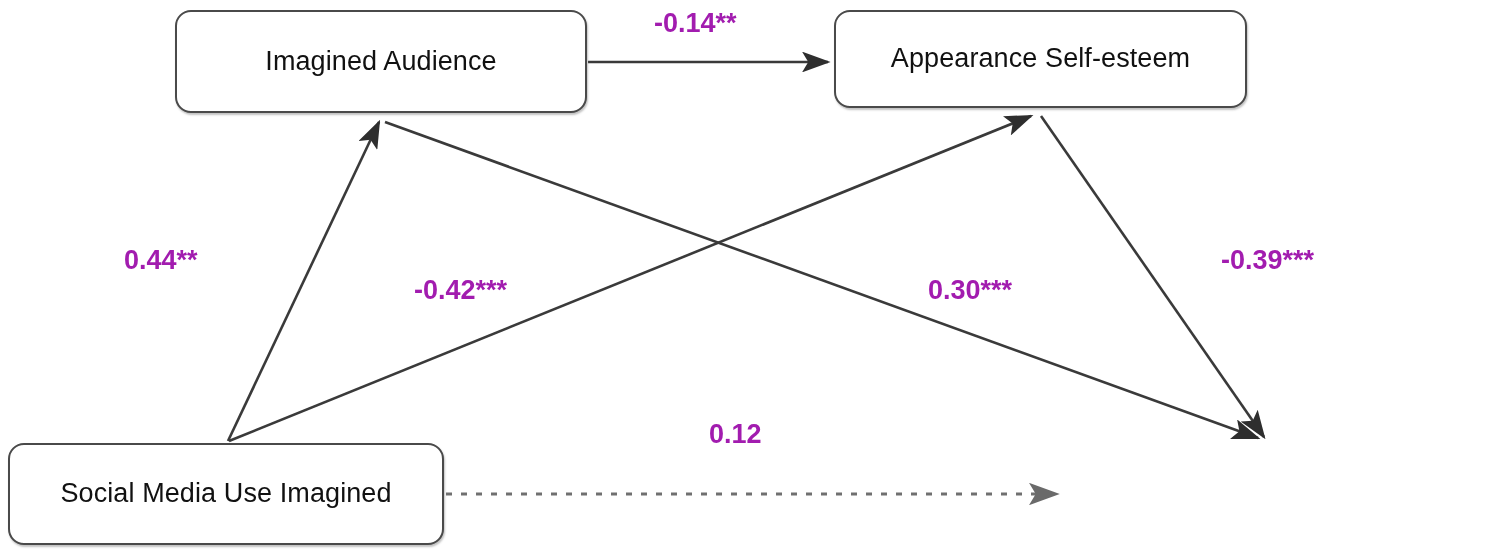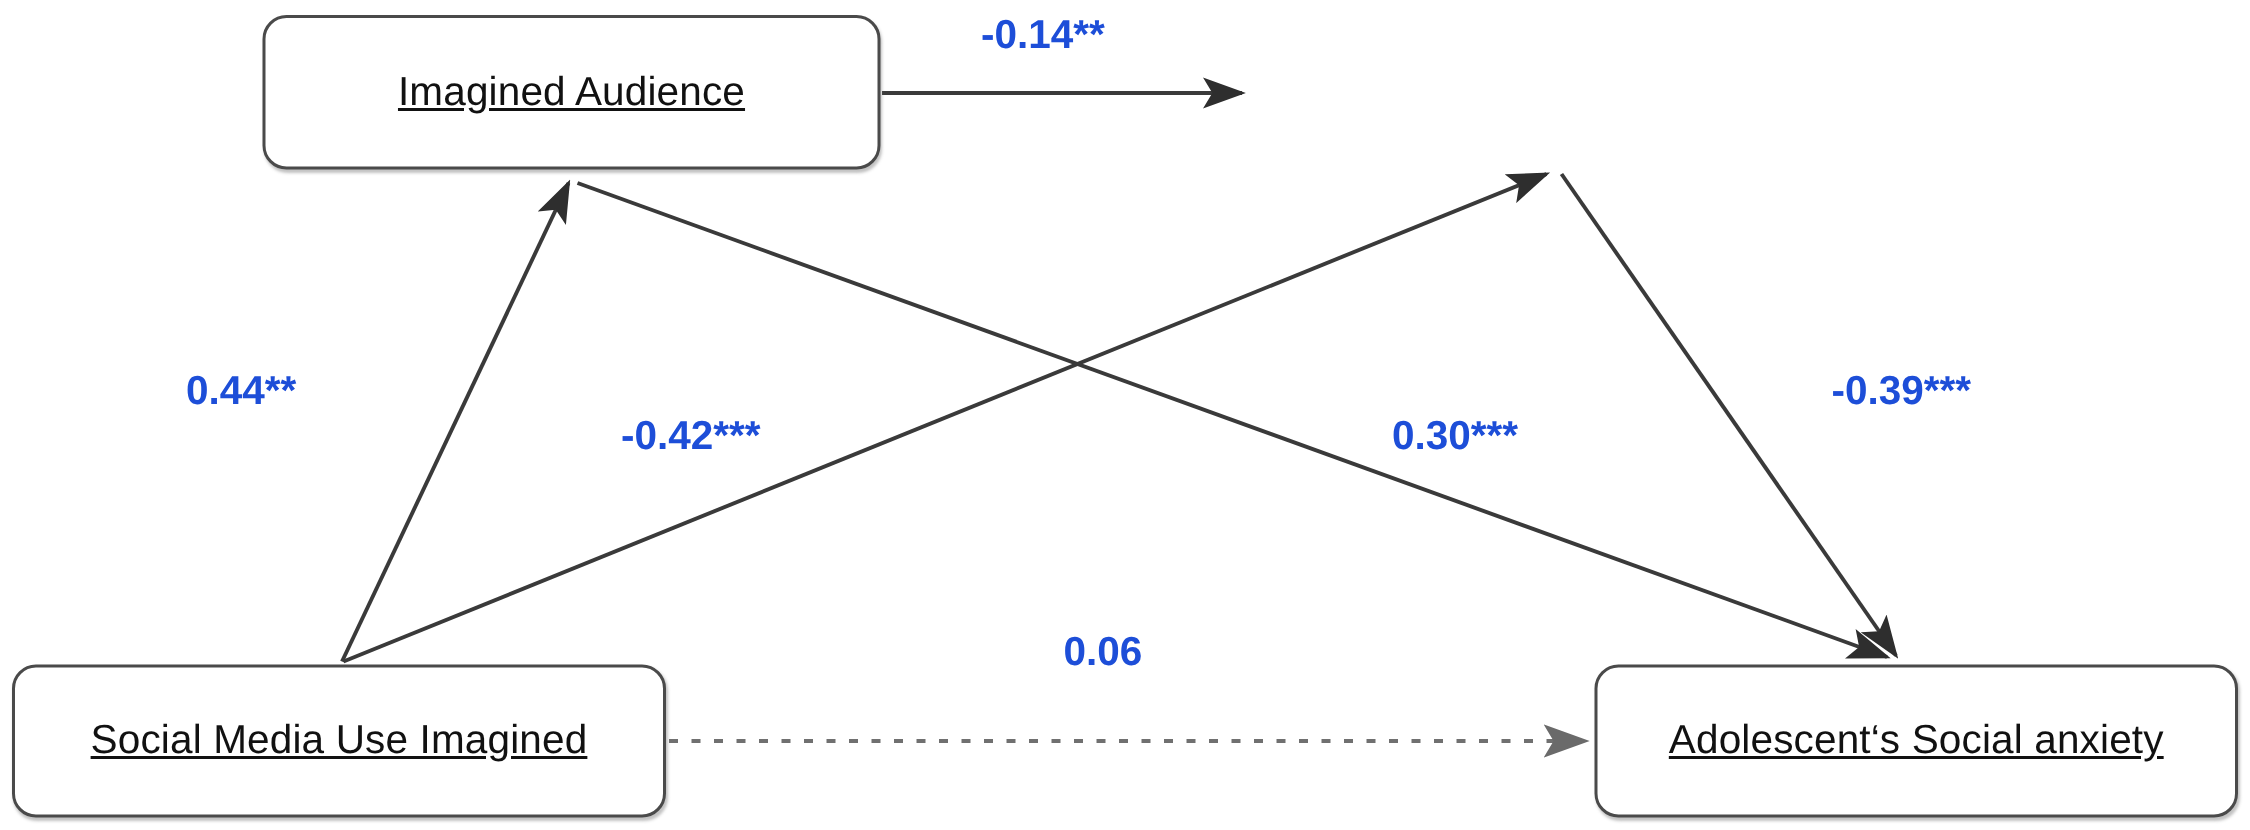--- a/index.html
+++ b/index.html
@@ -39,28 +39,27 @@
   }
   .node-label {
     font-family: "Liberation Sans", sans-serif;
     font-size: 27px;
     font-weight: 400;
     color: #111111;
     letter-spacing: 0.1px;
     white-space: nowrap;
     text-align: center;
     line-height: 1.1;
-    text-decoration: underline;
   }
   .edge-label {
     position: absolute;
     font-family: "Liberation Sans", sans-serif;
     font-size: 27px;
     font-weight: 700;
-    color: #1d4ed8;
+    color: #a21caf;
     white-space: nowrap;
     letter-spacing: 0px;
   }
   #node-imagined-audience { left: 175px; top: 10px; width: 412px; height: 103px; }
   #node-appearance-self-esteem { left: 834px; top: 10px; width: 413px; height: 98px; }
   #node-social-media-use { left: 8px; top: 443px; width: 436px; height: 102px; }
   #node-adolescent-social-anxiety { left: 1063px; top: 443px; width: 429px; height: 102px; }
 
   #label-ia-ase { left: 654px; top: 8px; }
   #label-smu-ia { left: 124px; top: 245px; }
@@ -94,34 +93,34 @@
 
     <line x1="1041" y1="116" x2="1264" y2="437" stroke="#3a3a3a" stroke-width="2.6" marker-end="url(#arrowhead)"></line>
 
     <line x1="446" y1="494" x2="1057" y2="494" stroke="#707070" stroke-width="2.8" stroke-dasharray="6 9" stroke-linecap="butt" marker-end="url(#arrowhead-dashed)"></line>
   </svg>
 
   <div class="node-box" id="node-imagined-audience">
     <span class="node-label">Imagined Audience</span>
   </div>
 
+  <div class="node-box" id="node-appearance-self-esteem">
+    <span class="node-label">Appearance Self-esteem</span>
+  </div>
 
   <div class="node-box" id="node-social-media-use">
     <span class="node-label">Social Media Use Imagined</span>
   </div>
 
-  <div class="node-box" id="node-adolescent-social-anxiety">
-    <span class="node-label">Adolescent‘s Social anxiety</span>
-  </div>
 
   <div class="edge-label" id="label-ia-ase">-0.14**</div>
 
   <div class="edge-label" id="label-smu-ia">0.44**</div>
 
   <div class="edge-label" id="label-ia-sa">-0.42***</div>
 
   <div class="edge-label" id="label-smu-ase">0.30***</div>
 
   <div class="edge-label" id="label-ase-sa">-0.39***</div>
 
-  <div class="edge-label" id="label-smu-sa">0.06</div>
+  <div class="edge-label" id="label-smu-sa">0.12</div>
 
 </div>
 
 </body></html>

